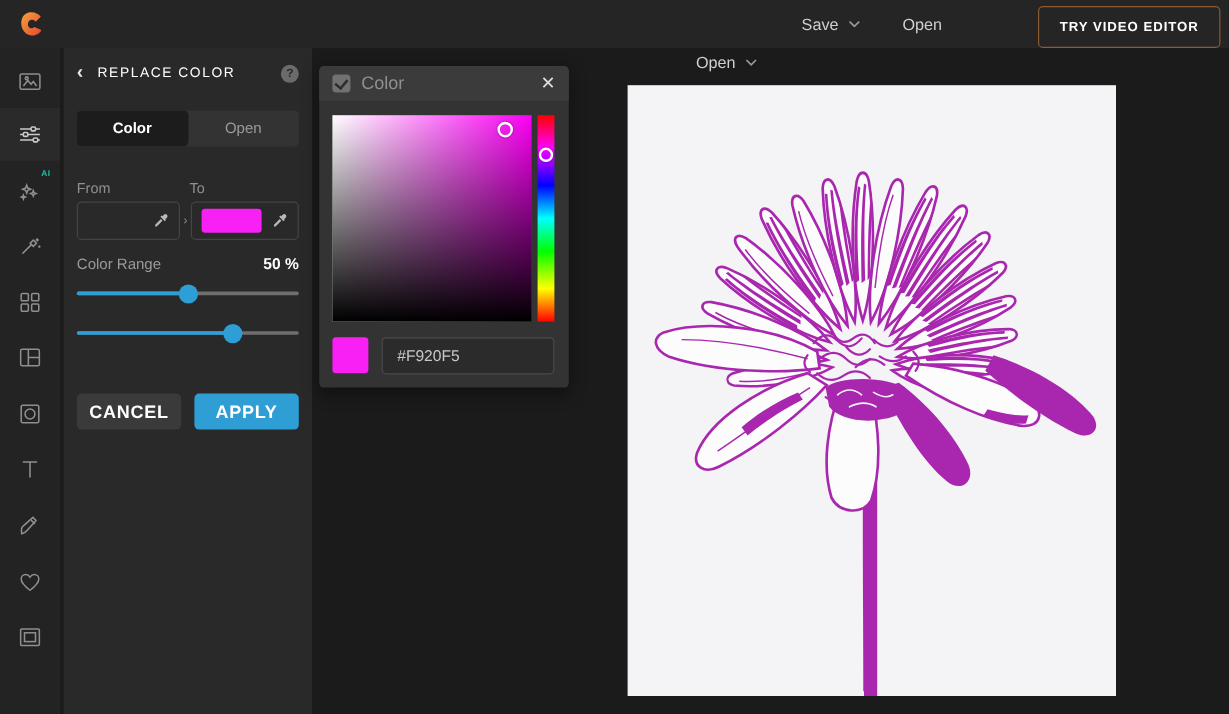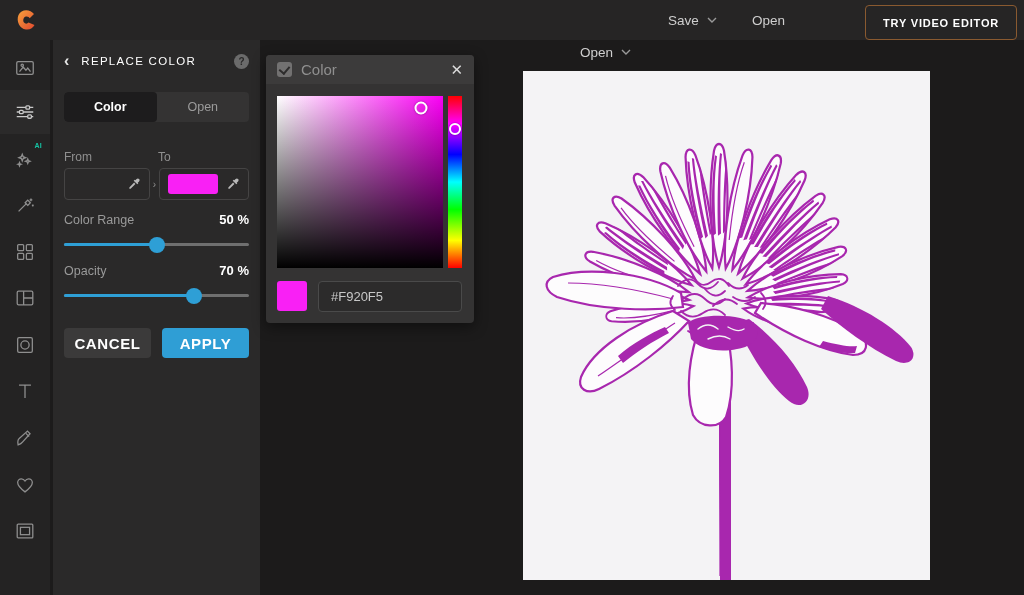--- a/index.html
+++ b/index.html
@@ -316,24 +316,20 @@
       <span class="slider-label">Color Range</span>
       <span class="slider-value">50 %</span>
     </div>
     <div class="slider-track">
       <div class="slider-fill" style="width: 50%;"></div>
       <div class="slider-thumb" style="left: 50%;"></div>
     </div>
   </div>
 
   <div class="slider-block sb-2">
-    <div class="slider-head">
-      <span class="slider-label">Opacity</span>
-      <span class="slider-value">70 %</span>
-    </div>
     <div class="slider-track">
       <div class="slider-fill" style="width: 70%;"></div>
       <div class="slider-thumb" style="left: 70%;"></div>
     </div>
   </div>
 
   <div class="btn-row">
     <button class="p-btn cancel">CANCEL</button>
     <button class="p-btn apply">APPLY</button>
   </div>

